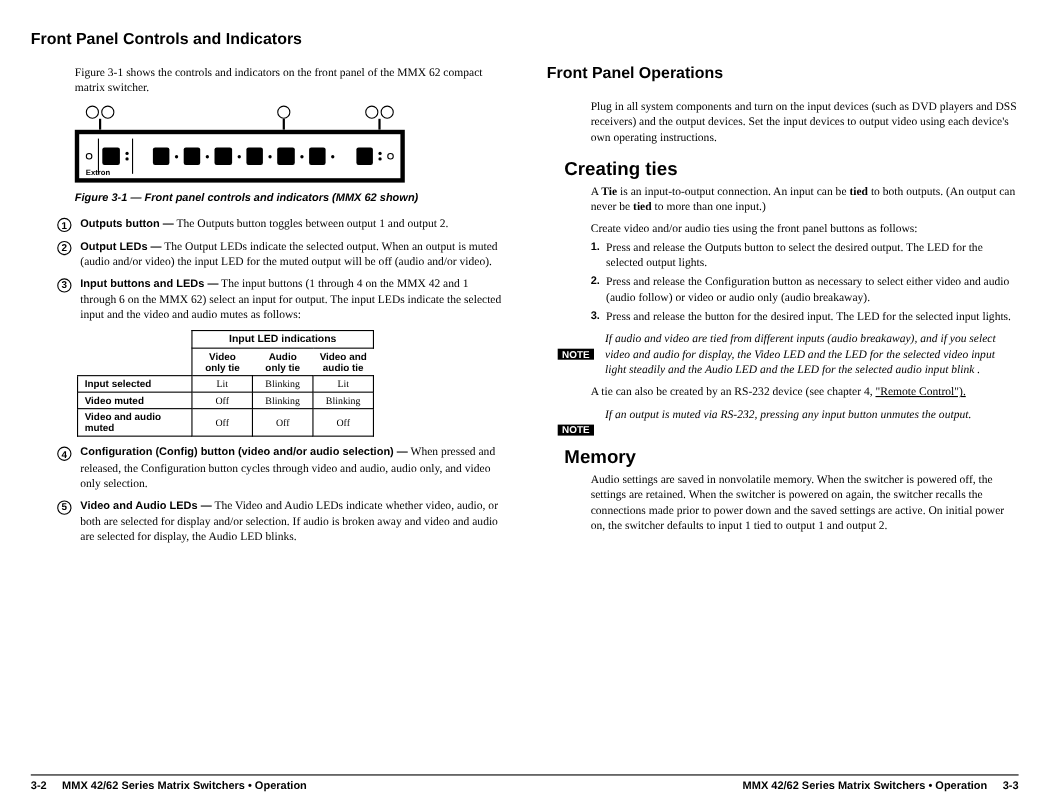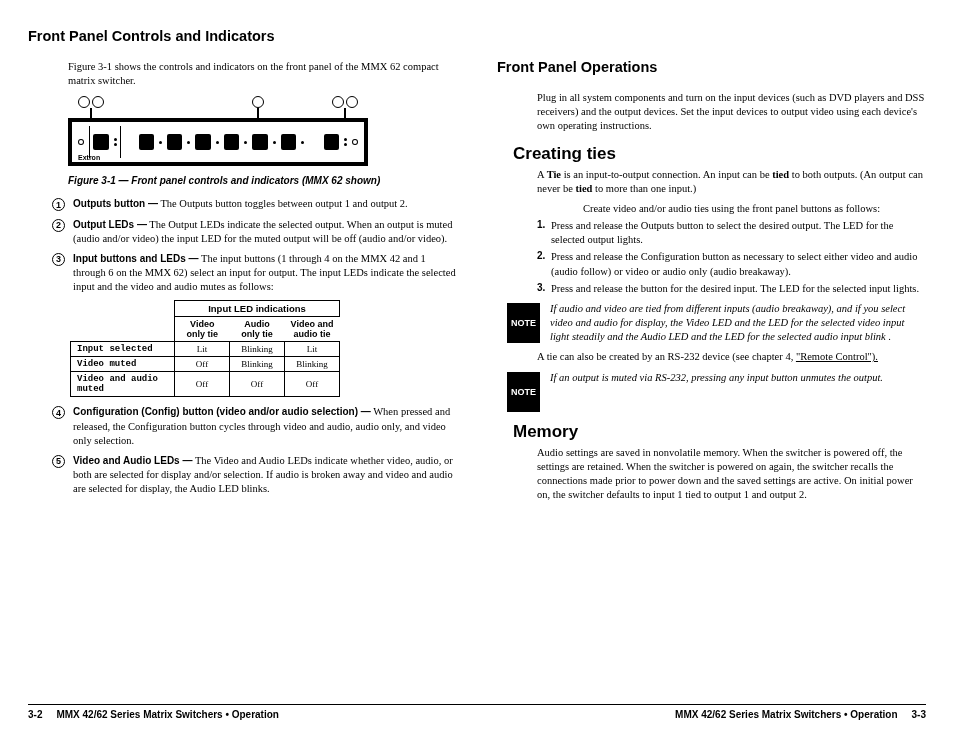--- a/index.html
+++ b/index.html
@@ -127,40 +127,40 @@
     text-align: center;
   }
   table.led .thead {
     font-family: Liberation Sans, sans-serif;
     font-weight: 700;
     font-size: 9px;
     border: none;
   }
   table.led td.rowh {
     text-align: left;
-    font-family: Liberation Mono, monospace;
+    font-family: Liberation Sans, sans-serif;
     font-weight: 700;
     width: 104px;
   }
   table.led td.dcol { width: 55px; }
   .tabletitle{font-family:"Helvetica Neue",Arial,sans-serif;font-weight:700;font-size:9.5px;text-align:center;}
 
   
   .numlist-row { display:flex; align-items:flex-start; margin:3px 0 3px 40px;}
   .numlist-row .n { width:14px; font-family:"Helvetica Neue",Arial,sans-serif; font-weight:700; font-size:10px; flex-shrink:0;}
   .numlist-row .t { font-size:10.5px; line-height:1.35; flex:1;}
   .note-row { display:flex; align-items:flex-start; margin:6px 0 6px 10px;}
   .note-tag {
     background:#000; color:#fff;
     font-family: "Helvetica Neue", Arial, sans-serif;
     font-weight:700; font-size:9px;
-    padding:15px 4px;
+    padding:0 4px;
     margin-right:10px;
     flex-shrink:0;
-    margin-top:1px;
+    margin-top:15px;
   }
   .note-text{ font-size:10.5px; line-height:1.35; font-style:italic; flex:1;}
   .link { text-decoration: underline; }
   
   
   .footer {
     position:absolute; bottom:18px; left:28px; right:28px;
     border-top:1px solid #000;
     padding-top:4px;
     display:flex; justify-content:space-between;
@@ -309,21 +309,21 @@
 
   <div class="col">
     <div style="height:31px;"></div>
     <div class="h2">Front Panel Operations</div>
     <div class="body-text indent1">Plug in all system components and turn on the input devices (such as DVD players and DSS receivers) and the output devices. Set the input devices to output video using each device's own operating instructions.</div>
 
     <div class="h3" style="margin-left:16px;">Creating ties</div>
     <div class="body-text indent1">
       <span>A </span><b>Tie</b><span> is an input-to-output connection. An input can be </span><b>tied</b><span> to both outputs. (An output can never be </span><b>tied</b><span> to more than one input.)</span>
     </div>
-    <div class="body-text indent1" style="margin-top:6px;text-align:center;">Create video and/or audio ties using the front panel buttons as follows:</div>
+    <div class="body-text indent1" style="margin-top:6px;">Create video and/or audio ties using the front panel buttons as follows:</div>
 
     <div class="numlist-row">
         <div class="n">1.</div>
         <div class="t">Press and release the Outputs button to select the desired output. The LED for the selected output lights.</div>
       </div>
     <div class="numlist-row">
         <div class="n">2.</div>
         <div class="t">Press and release the Configuration button as necessary to select either video and audio (audio follow) or video or audio only (audio breakaway).</div>
       </div>
     <div class="numlist-row">

